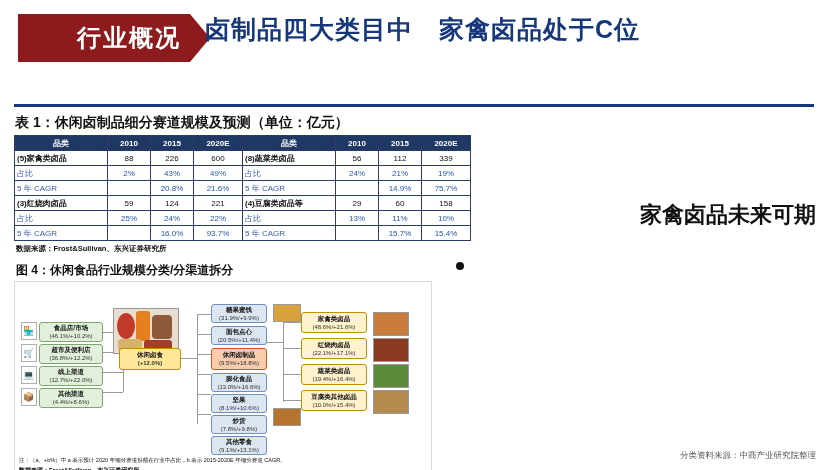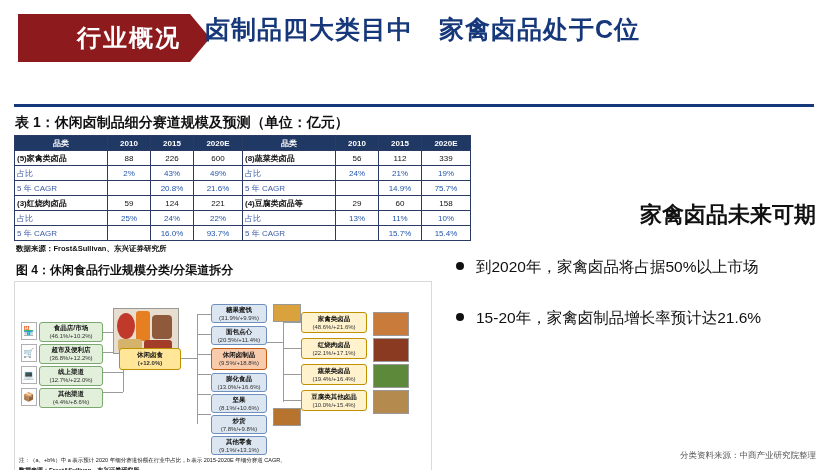--- a/index.html
+++ b/index.html
@@ -346,22 +346,17 @@
     <div class="fignote">注：（a、+b%）中 a 表示预计 2020 年细分赛道份额在行业中占比，b 表示 2015-2020E 年细分赛道 CAGR。</div>
     <div class="figsrc">数据来源：Frost&amp;Sullivan、东兴证券研究所</div>
   </div>
 </div>
 
 <div class="right">
   <div class="r-title">家禽卤品未来可期</div>
 
   <div class="bullet">
     <div class="dot"></div>
-    <div class="txt">到2020年，家禽卤品将占据50%以上市场</div>
   </div>
 
-  <div class="bullet">
-    <div class="dot"></div>
-    <div class="txt">15-20年，家禽卤制品增长率预计达21.6%</div>
-  </div>
 </div>
 
 <div class="footer">分类资料来源：中商产业研究院整理</div>
 
 </body></html>

